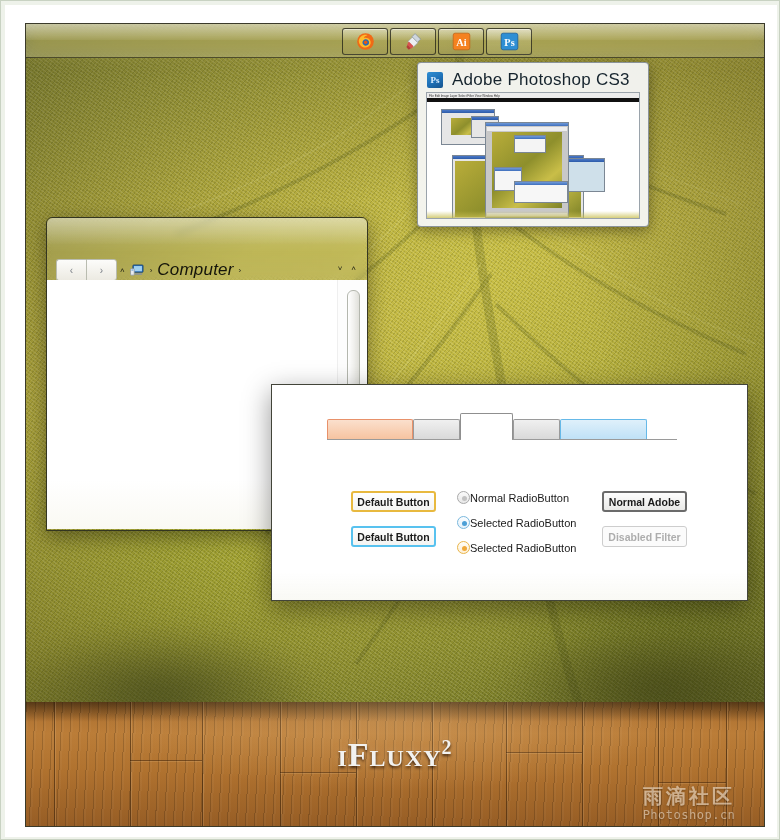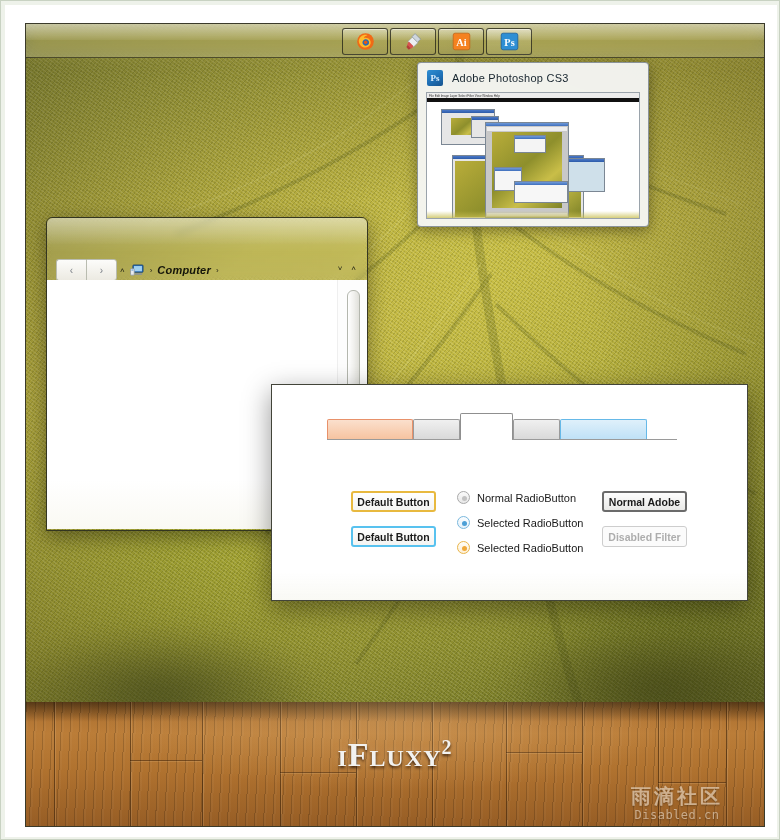--- a/index.html
+++ b/index.html
@@ -123,21 +123,21 @@
     box-shadow: 0 4px 14px rgba(0,0,0,0.38);
     backdrop-filter: blur(8px);
   }
   #ps-head { position:absolute; left:9px; top:7px; display:flex; align-items:center; gap:9px; }
   #ps-head .ps-sq {
     width:16px; height:16px; border-radius:2px;
     background: linear-gradient(150deg, #2f8fd4 0%, #1e6fb5 55%, #17538c 100%);
     color:#dff0ff; font-size:9px; font-weight:bold; display:flex; align-items:center; justify-content:center;
     font-family:"Liberation Serif", serif;
   }
-  #ps-title { font-size:11px; color:#16242e; letter-spacing:0.25px; }
+  #ps-title { font-size:17px; color:#16242e; letter-spacing:0.25px; }
   #ps-thumb {
     position:absolute; left:8px; top:29px; width:212px; height:125px;
     background:#f3f3f3; border:1px solid #9aa3ab; overflow:hidden;
   }
   #ps-menubar { position:absolute; left:0; top:0; width:100%; height:5px; background:#ececec; }
   #ps-menubar .mtxt { position:absolute; left:2px; top:0.5px; font-size:3px; color:#333; white-space:nowrap; }
   #ps-blackbar { position:absolute; left:0; top:5px; width:100%; height:4px; background:#101010; }
   #ps-canvasarea { position:absolute; left:0; top:9px; width:100%; height:116px; background:#ffffff; }
   .psw { position:absolute; background:#e6e6e6; border:1px solid #7b8794; }
   .psw .tb { height:3px; background:linear-gradient(180deg,#4a78c8,#2d5ba8); }
@@ -172,21 +172,21 @@
   .navbtn:first-child { border-radius:3px 0 0 3px; border-right:none; }
   .navbtn:last-child { border-radius:0 3px 3px 0; }
   #exp-addr {
     position:absolute; left:73px; top:42px; width:238px; height:20px;
     display:flex; align-items:center; gap:5px;
     font-size:10px; color:#1b1b12;
   }
   .crumb-sep { color:#2a2a18; font-size:8px; }
   .crumb-chev { color:#1d1d12; font-size:8px; }
   #pc-icon { width:15px; height:13px; position:relative; }
-  #crumb-computer { font-style: italic; font-weight: bold; font-size:11px; color:#14140a; letter-spacing:0.2px;}
+  #crumb-computer { font-style: italic; font-weight: normal; font-size:17px; color:#14140a; letter-spacing:0.2px;}
   #exp-addr-right { position:absolute; right:2px; top:4px; display:flex; gap:9px; align-items:center; color:#1d1d12; font-size:8px;}
   #exp-body {
     position:absolute; left:0; top:62px; width:100%; height:249px;
     background:#ffffff;
   }
   #exp-list { position:absolute; left:0; top:0; width:291px; height:100%; background:#fff; }
   #exp-scroll {
     position:absolute; right:0; top:0; width:29px; height:100%;
     background:#fdfdfd; border-left:1px solid #efefef;
   }
@@ -236,21 +236,21 @@
     display:flex; align-items:center; justify-content:center;
     font-size:10.5px; font-weight:bold; color:#1b1b1b;
     background:linear-gradient(180deg,#ffffff,#f4f4f2);
     cursor:pointer;
   }
   #btn-default-1 { left:79px; top:44px; border:2px solid #e8b93f; }
   #btn-default-2 { left:79px; top:79px; border:2px solid #58c2ef; }
   #btn-normal    { left:330px; top:44px; border:2px solid #6b6b6b; background:linear-gradient(180deg,#fdfdfd,#e9e9e7); }
   #btn-disabled  { left:330px; top:79px; border:1px solid #cdcdcd; color:#adadad; background:#fbfbfb; font-weight:bold; }
 
-  .radio-row { position:absolute; left:185px; display:flex; align-items:center; gap:7px; }
+  .radio-row { position:absolute; left:185px; display:flex; align-items:center; gap:0; }
   #rr1 { top:44px; } #rr2 { top:69px; } #rr3 { top:94px; }
   .radio { width:13px; height:13px; border-radius:50%; box-sizing:border-box; position:relative; cursor:pointer; }
   .radio.r-normal { border:1px solid #a9a9a9; background:linear-gradient(180deg,#fafafa,#e8e8e8); }
   .radio.r-normal::after { content:''; position:absolute; left:3.5px; top:3.5px; width:5px; height:5px; border-radius:50%; background:#c2c2c2; }
   .radio.r-blue { border:1px solid #7ab8dd; background:linear-gradient(180deg,#fbfdff,#e4f1fa); }
   .radio.r-blue::after { content:''; position:absolute; left:3.5px; top:3.5px; width:5px; height:5px; border-radius:50%; background:#4c9fd6; }
   .radio.r-orange { border:1px solid #e9b54a; background:linear-gradient(180deg,#fffdf6,#fdf0d7); }
   .radio.r-orange::after { content:''; position:absolute; left:3.5px; top:3.5px; width:5px; height:5px; border-radius:50%; background:#f0a93a; }
   .radio-label { font-size:11px; color:#1a1a1a; }
 
@@ -285,21 +285,21 @@
     font-family:"Liberation Serif", serif;
     font-size:34px; font-weight:bold;
     font-variant: small-caps;
     color:#f2f2f0;
     letter-spacing:1px;
     text-shadow: 0 2px 3px rgba(40,18,2,0.85), 0 0 10px rgba(255,240,210,0.25);
   }
   #brand sup { font-size:20px; }
 
   #watermark {
-    position:absolute; right:24px; bottom:4px; width:126px; text-align:center;
+    position:absolute; right:12px; bottom:4px; width:126px; text-align:center;
     opacity:0.55;
     margin-top:29px;
   }
   #wm-cn {
     font-family:"DejaVu Sans", sans-serif;
     font-size:20px; font-weight:bold; color:#f3ece2; letter-spacing:3px;
     text-shadow:0 1px 2px rgba(0,0,0,0.5);
   }
   #wm-en {
     font-family:"DejaVu Sans Mono", monospace;
@@ -356,21 +356,21 @@
         <div class="plank-hz" style="left:254px; width:76px; top:70px"></div>
         <div class="plank-hz" style="left:480px; width:76px; top:50px"></div>
         <div class="plank-hz" style="left:632px; width:68px; top:80px"></div>
       </div>
       <div id="floor-sheen"></div>
 
       <div id="brand"><span>iFluxy</span><sup>2</sup></div>
 
       <div id="watermark">
         <div id="wm-cn">雨滴社区</div>
-        <div id="wm-en">Disabled.cn</div>
+        <div id="wm-en">Photoshop.cn</div>
       </div>
     </div>
 
     <div id="taskbar">
       <div id="taskbar-blur"></div>
       <div id="taskbar-sheen"></div>
       <div id="tasklist">
 
         <div class="task-btn">
           <svg class="tico" viewBox="0 0 24 24">

